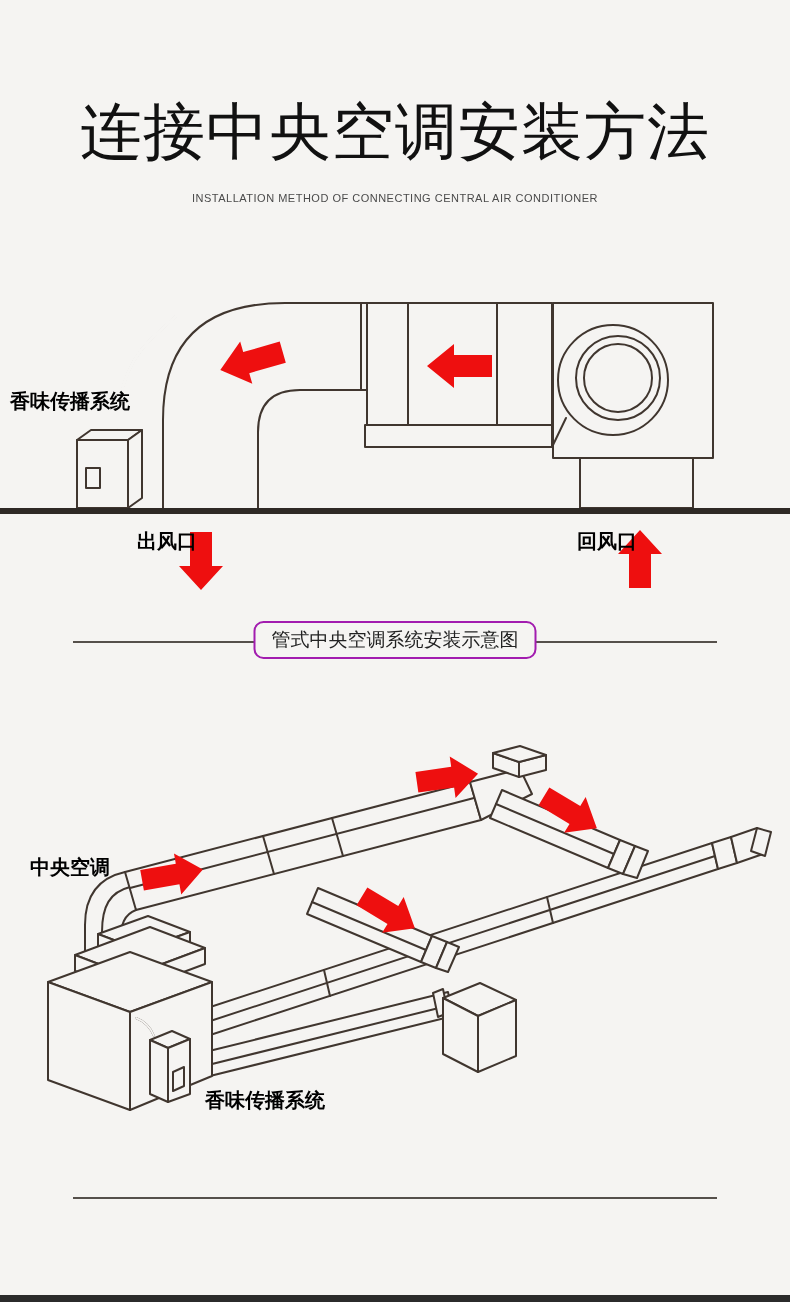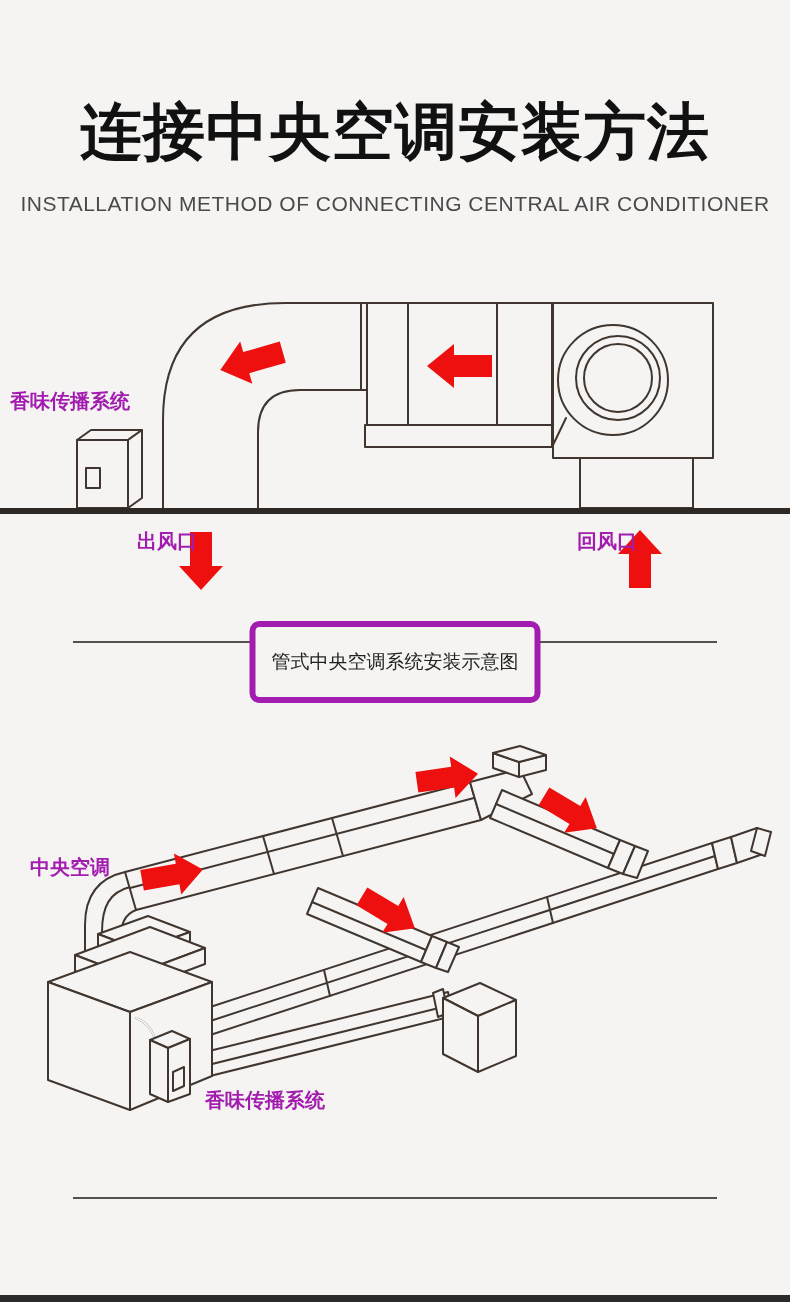--- a/index.html
+++ b/index.html
@@ -4,38 +4,38 @@
 <style>
   :root{
     --background:#f5f4f2; --line:#40362f; --arrow-red:#ee0f0f; --floor:#2e2925;
     --footer-bar:#2b2b2b; --title-text:#111111; --subtitle-text:#4a4a4a;
   }
   *{margin:0;padding:0;box-sizing:border-box;}
   html,body{width:790px;}
   body{font-family:"Liberation Sans","DejaVu Sans",sans-serif;background:var(--background);}
   .page{position:relative;width:790px;height:1302px;background:var(--background);overflow:hidden;}
   .title{position:absolute;top:98px;left:0;width:790px;text-align:center;
-         font-size:62px;font-weight:bold;color:var(--title-text);letter-spacing:1px;line-height:1.1;}
+         font-size:62px;font-weight:normal;color:var(--title-text);letter-spacing:1px;line-height:1.1;}
   .subtitle{position:absolute;top:192px;left:0;width:790px;text-align:center;
-         font-size:21px;color:var(--subtitle-text);letter-spacing:.5px;}
+         font-size:11px;color:var(--subtitle-text);letter-spacing:.5px;}
   .diagram{position:absolute;left:0;}
   #d1{top:260px;}
   #d2{top:720px;}
-  .lbl{position:absolute;font-size:20px;font-weight:bold;color:#a21caf;white-space:nowrap;}
+  .lbl{position:absolute;font-size:20px;font-weight:bold;color:#000000;white-space:nowrap;}
   #lbl-d1-fragrance{left:10px;top:388px;}
   #lbl-outlet{left:137px;top:528px;}
   #lbl-return{left:565px;top:528px;margin-left:12px;}
   #lbl-central-ac{left:30px;top:854px;}
   #lbl-d2-fragrance{left:205px;top:1087px;}
   .cap-line{position:absolute;left:73px;width:644px;border-top:2px solid #55504b;}
   #cap-line-1{top:641px;}
   #cap-line-2{top:1197px;}
   .cap-box{position:absolute;left:50%;transform:translateX(-50%);
-         background:var(--background);border:6px solid #a21caf;border-radius:10px;
-         padding:22px 16px;font-size:19px;color:#222;white-space:nowrap;}
+         background:var(--background);border:2px solid #a21caf;border-radius:10px;
+         padding:4px 16px;font-size:19px;color:#222;white-space:nowrap;}
   #cap-1{top:621px;}
   #cap-2{top:1177px;}
   .footer-bar{position:absolute;left:0;top:1295px;width:790px;height:7px;background:var(--footer-bar);}
   
   .ln{fill:none;stroke:var(--line);stroke-width:2;stroke-linecap:round;stroke-linejoin:round;}
   .fq{fill:var(--background);stroke:var(--line);stroke-width:2;stroke-linejoin:round;}
   .red{fill:var(--arrow-red);stroke:none;}
   .tube-bg{fill:none;stroke:var(--background);stroke-linecap:round;}
 </style>
 </head>

